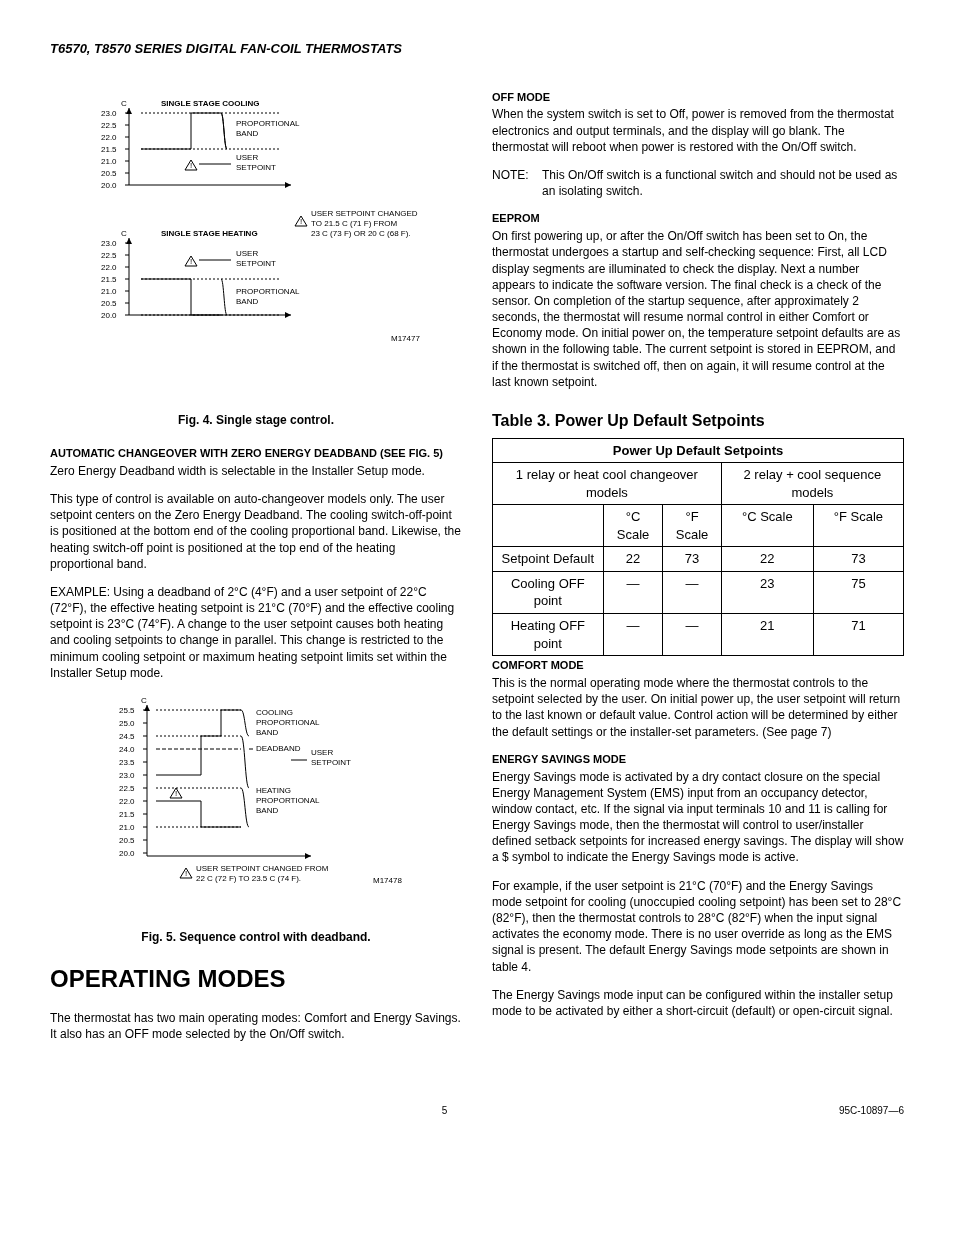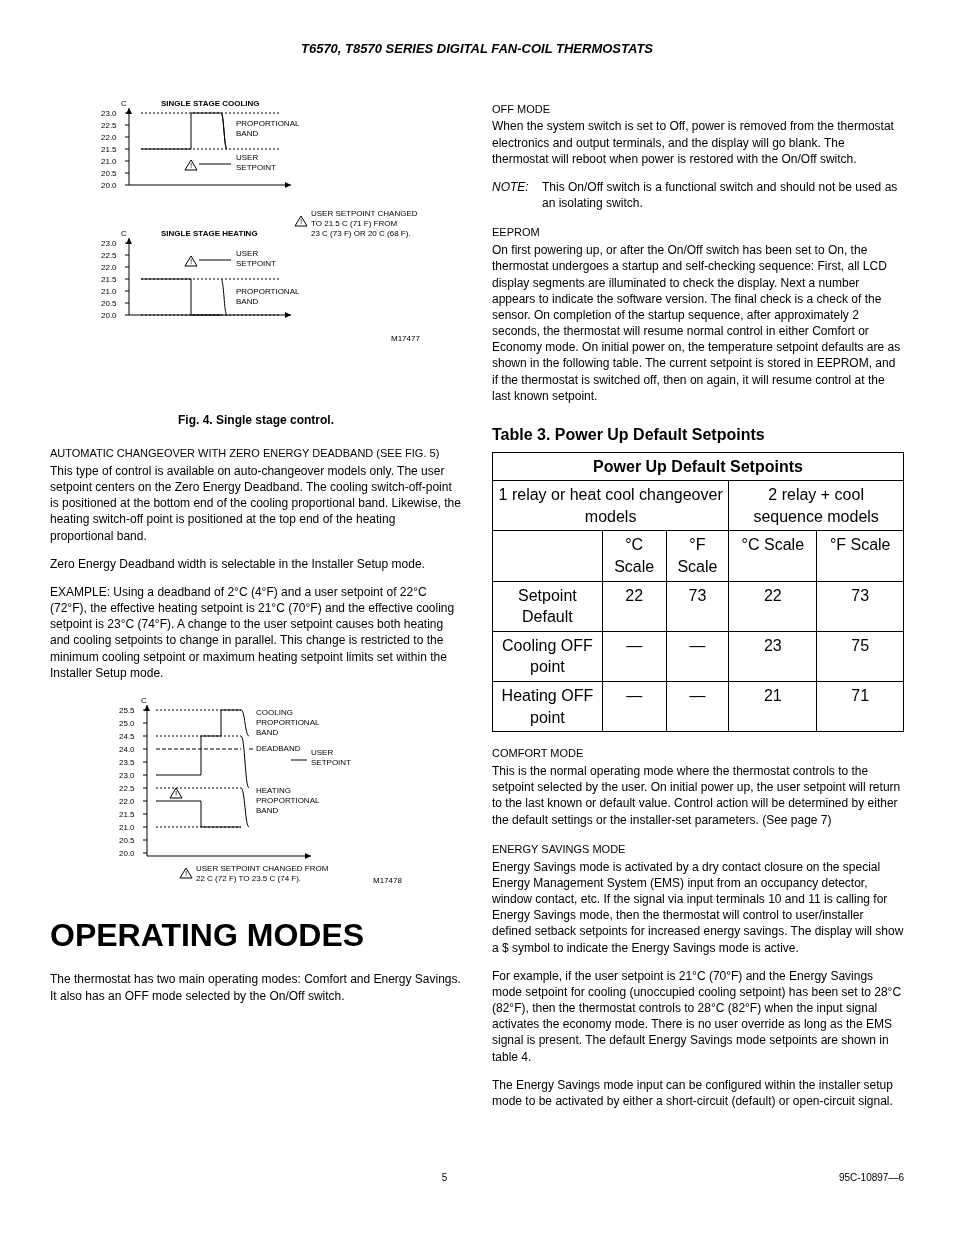--- a/index.html
+++ b/index.html
@@ -5,64 +5,64 @@
   body {
     font-family: Arial, Helvetica, sans-serif;
     font-size: 12px;
     color: #000;
     margin: 0;
     padding: 40px 50px 30px 50px;
     width: 854px;
     line-height: 1.35;
   }
   .header-title {
-    text-align: center;
+    text-align: left;
     font-style: italic;
     font-weight: bold;
     font-size: 13px;
     margin-bottom: 30px;
   }
   .columns {
     display: flex;
     gap: 30px;
   }
   .col {
     flex: 1;
   }
   .fig-caption {
     font-weight: bold;
     text-align: center;
     font-size: 12px;
     margin: 32px 0 18px 0;
   }
   .subheading {
-    font-weight: normal;
+    font-weight: bold;
     font-size: 11px;
-    margin: 14px 0 2px 0;
+    margin: 2px 0 2px 0;
   }
   p { margin: 0 0 12px 0; }
   .section-title {
     font-family: Arial, Helvetica, sans-serif;
     font-weight: bold;
-    font-size: 32px;
+    font-size: 24px;
     margin: 17px 0 14px 0;
   }
   .note-row { display: flex; margin-bottom: 12px; }
-  .note-label { width: 50px; flex-shrink:0;font-style:italic; }
+  .note-label { width: 50px; flex-shrink:0; }
   .note-text { flex:1; }
   .table-title {
     font-weight: bold;
     text-align: left;
     font-size: 16px;
     margin: 20px 0 6px 0;
   }
   table.data {
     border-collapse: collapse;
     width: 100%;
-    font-size: 16px;
+    font-size: 13px;
   }
   table.data td, table.data th {
     border: 1px solid #000;
     padding: 3px 5px;
     text-align: center;
     vertical-align: top;
   }
   table.data .center { text-align: center; }
   table.data .header-row td { font-weight: bold; text-align: center; }
   .footer {
@@ -171,22 +171,22 @@
         <text x="145" y="170" font-size="8">SETPOINT</text>
         <text x="145" y="198" font-size="8">PROPORTIONAL</text>
         <text x="145" y="208" font-size="8">BAND</text>
 
         <text x="300" y="245" font-size="8">M17477</text>
       </svg>
     </div>
     <div class="fig-caption">Fig. 4. Single stage control.</div>
 
     <div class="subheading">AUTOMATIC CHANGEOVER WITH ZERO ENERGY DEADBAND (SEE FIG. 5)</div>
+    <p>Zero Energy Deadband width is selectable in the Installer Setup mode.</p>
     <p>This type of control is available on auto-changeover models only. The user setpoint centers on the Zero Energy Deadband. The cooling switch-off-point is positioned at the bottom end of the cooling proportional band. Likewise, the heating switch-off point is positioned at the top end of the heating proportional band.</p>
-    <p>Zero Energy Deadband width is selectable in the Installer Setup mode.</p>
     <p>EXAMPLE: Using a deadband of 2°C (4°F) and a user setpoint of 22°C (72°F), the effective heating setpoint is 21°C (70°F) and the effective cooling setpoint is 23°C (74°F). A change to the user setpoint causes both heating and cooling setpoints to change in parallel. This change is restricted to the minimum cooling setpoint or maximum heating setpoint limits set within the Installer Setup mode.</p>
 
     <div class="fig-box">
       <svg width="310" height="200" viewBox="0 0 310 200">
         <text x="40" y="10" font-size="8">C</text>
         <g font-size="8">
           <text x="18" y="20">25.5</text>
           <text x="18" y="33">25.0</text>
           <text x="18" y="46">24.5</text>
           <text x="18" y="59">24.0</text>
@@ -247,20 +247,21 @@
         <polyline points="55,82 100,82 100,43 120,43 120,17 140,17" fill="none" stroke="#000"></polyline>
         <polyline points="55,108 100,108 100,134 140,134" fill="none" stroke="#000"></polyline>
 
         <polygon points="85,175 79,185 91,185" fill="none" stroke="#000"></polygon>
         <text x="85" y="183" font-size="8" text-anchor="middle">!</text>
         <text x="95" y="178" font-size="8">USER SETPOINT CHANGED FROM</text>
         <text x="95" y="188" font-size="8">22 C (72 F) TO 23.5 C (74 F).</text>
         <text x="272" y="190" font-size="8">M17478</text>
       </svg>
     </div>
+    <div class="fig-caption">Fig. 5. Sequence control with deadband.</div>
 
     <div class="section-title">OPERATING MODES</div>
     <p>The thermostat has two main operating modes: Comfort and Energy Savings. It also has an OFF mode selected by the On/Off switch.</p>
   </div>
 
   <div class="col">
     <div class="subheading">OFF MODE</div>
     <p>When the system switch is set to Off, power is removed from the thermostat electronics and output terminals, and the display will go blank. The thermostat will reboot when power is restored with the On/Off switch.</p>
 
     <div class="note-row">

